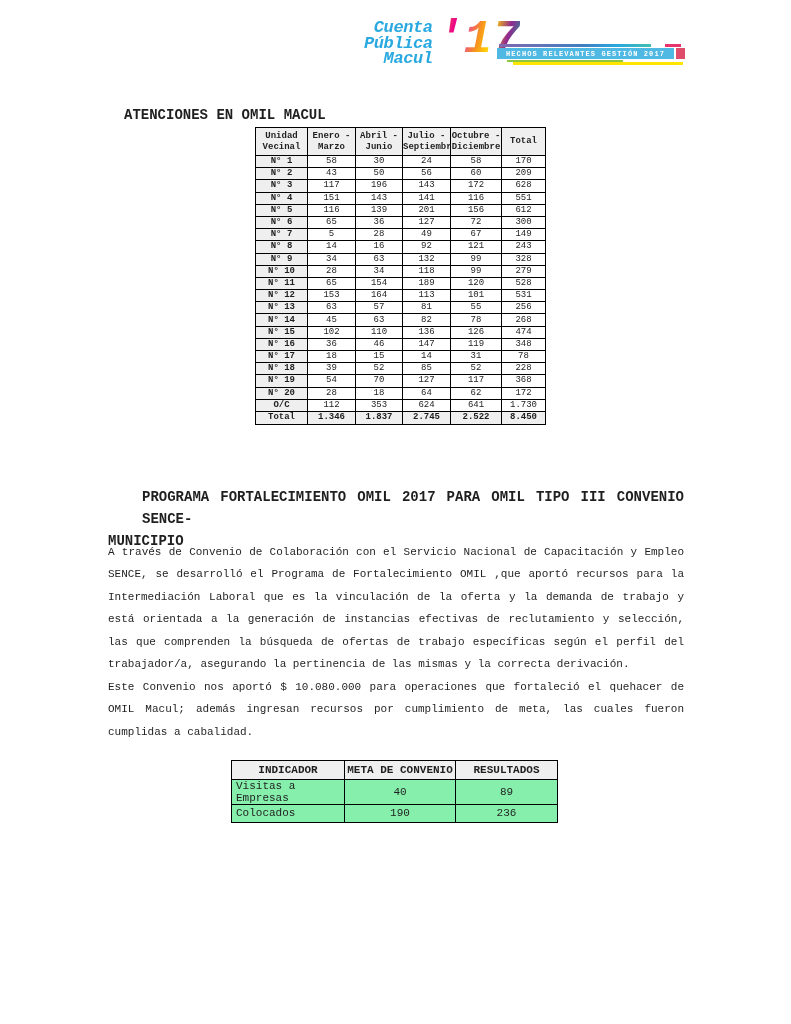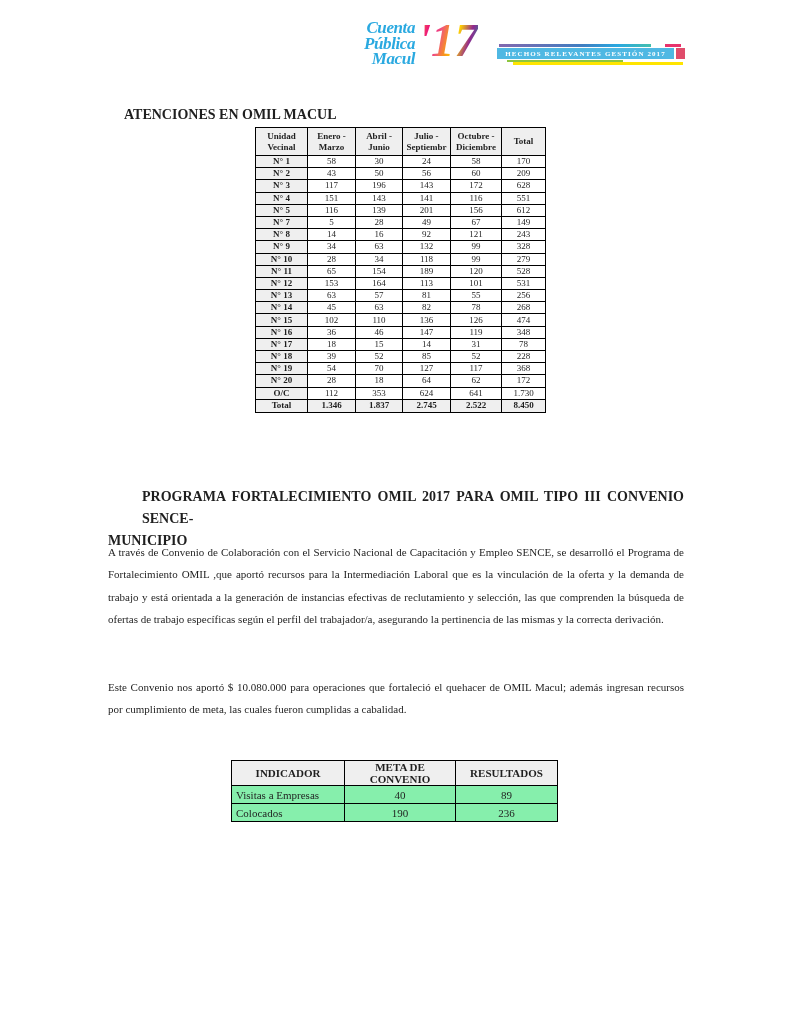--- a/index.html
+++ b/index.html
@@ -1,18 +1,18 @@
 <!DOCTYPE html>
 <html><head>
 <meta charset="utf-8">
 <style>
   html,body { margin:0; padding:0; background:#ffffff; }
   .page {
     position:relative; width:704px; height:1024px; background:#ffffff;
-    font-family:Liberation Serif, serif; color:#1f1f1f; overflow:hidden;
+    font-family:Liberation Mono, monospace; color:#1f1f1f; overflow:hidden;
   }
 
   
   .logo { position:absolute; left:364px; top:20px; display:flex; align-items:flex-start; }
   .logo-text {
     text-align:right; color:#2aa9e0; font-weight:bold; font-style:italic;
     font-size:17px; line-height:15.5px; letter-spacing:-0.4px;
   }
   .logo-year {
     font-size:47px; font-weight:bold; font-style:italic; line-height:46px;
@@ -140,20 +140,28 @@
           </tr>
           <tr>
             <td>N° 5</td>
             <td>116</td>
             <td>139</td>
             <td>201</td>
             <td>156</td>
             <td>612</td>
           </tr>
           <tr>
+            <td>N° 6</td>
+            <td>65</td>
+            <td>36</td>
+            <td>127</td>
+            <td>72</td>
+            <td>300</td>
+          </tr>
+          <tr>
             <td>N° 7</td>
             <td>5</td>
             <td>28</td>
             <td>49</td>
             <td>67</td>
             <td>149</td>
           </tr>
           <tr>
             <td>N° 8</td>
             <td>14</td>

